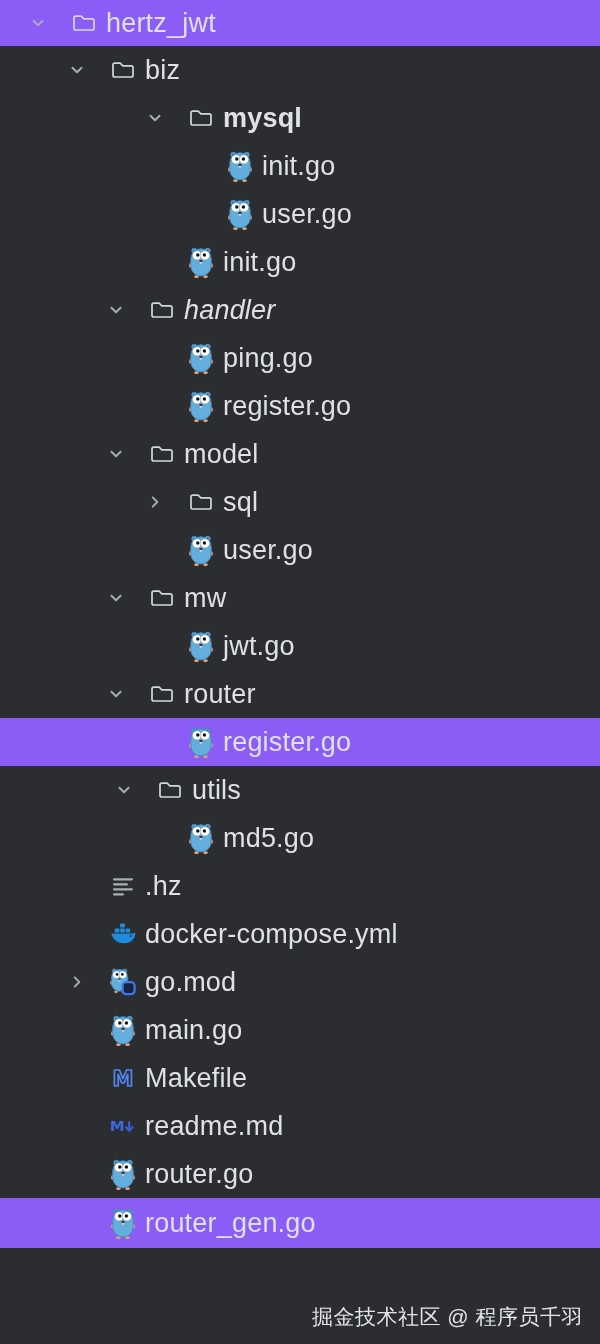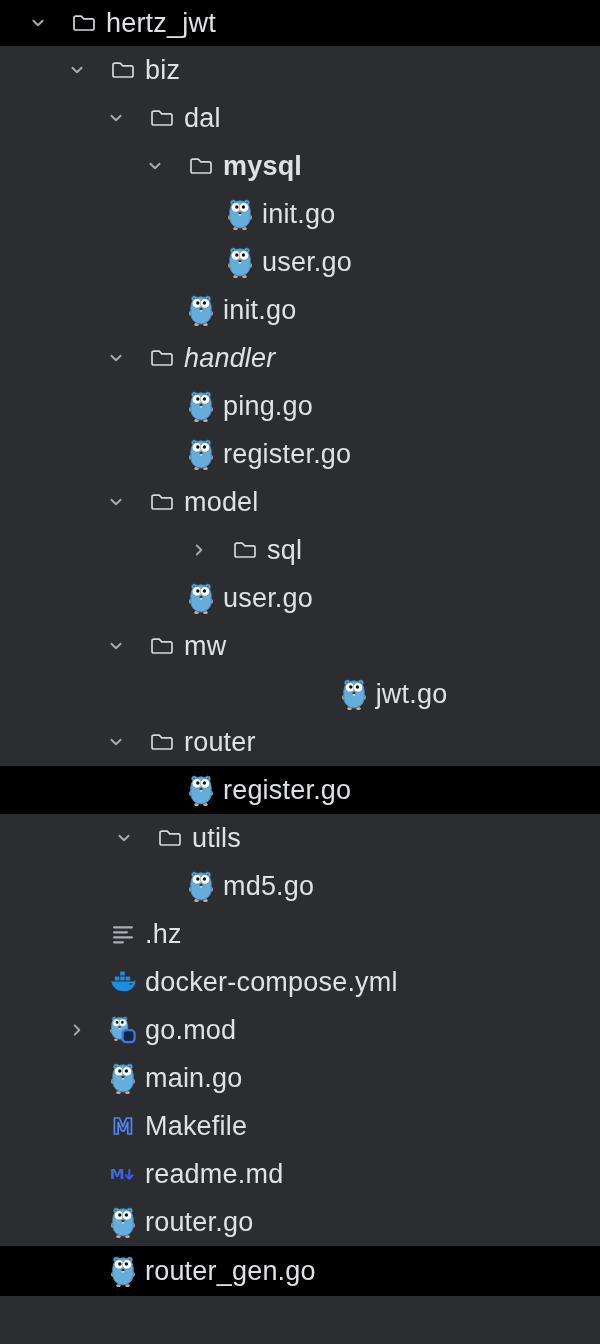--- a/index.html
+++ b/index.html
@@ -11,21 +11,21 @@
     font-family:"Liberation Sans","DejaVu Sans",sans-serif;
   }
   #tree{display:flex;flex-direction:column;}
   .row{
     display:flex;align-items:center;
     height:48px;
     box-sizing:border-box;
     white-space:nowrap;
     cursor:default;
   }
-  .row.hl{background:#000000;}
+  .row.hl{background:#8b5cf6;}
   .indent{flex:0 0 auto;height:1px;}
   .chev{
     flex:0 0 24px;width:24px;height:24px;
     display:flex;align-items:center;justify-content:center;
   }
   .gap{flex:0 0 21px;}
   .icon{
     flex:0 0 26px;width:26px;height:32px;
     display:flex;align-items:center;justify-content:center;
   }
@@ -71,35 +71,20 @@
           </svg>
         </span>
         <span class="gap"></span>
         <span class="icon">
           <svg width="26" height="24" viewBox="0 0 26 24">
             <path d="M3 7 Q3 5.2 4.8 5.2 L10.2 5.2 L12.8 7.8 L21.2 7.8 Q23 7.8 23 9.6 L23 17.2 Q23 19 21.2 19 L4.8 19 Q3 19 3 17.2 Z" fill="none" stroke="#d3d6db" stroke-width="1.7" stroke-linejoin="round"></path>
           </svg>
         </span>
         <span class="label">biz</span>
       </div>
-      <div class="row" style="height: 48px;">
-        <span class="indent" style="width: 104px;"></span>
-        <span class="chev">
-          <svg width="22" height="22" viewBox="0 0 24 24">
-            <path d="M7 9.5 L12 14.5 L17 9.5" fill="none" stroke="#a8acb4" stroke-width="2.1" stroke-linecap="round" stroke-linejoin="round"></path>
-          </svg>
-        </span>
-        <span class="gap"></span>
-        <span class="icon">
-          <svg width="26" height="24" viewBox="0 0 26 24">
-            <path d="M3 7 Q3 5.2 4.8 5.2 L10.2 5.2 L12.8 7.8 L21.2 7.8 Q23 7.8 23 9.6 L23 17.2 Q23 19 21.2 19 L4.8 19 Q3 19 3 17.2 Z" fill="none" stroke="#d3d6db" stroke-width="1.7" stroke-linejoin="round"></path>
-          </svg>
-        </span>
-        <span class="label">dal</span>
-      </div>
       <div class="row" style="height: 48px; font-weight: bold;">
         <span class="indent" style="width: 143px;"></span>
         <span class="chev">
           <svg width="22" height="22" viewBox="0 0 24 24">
             <path d="M7 9.5 L12 14.5 L17 9.5" fill="none" stroke="#a8acb4" stroke-width="2.1" stroke-linecap="round" stroke-linejoin="round"></path>
           </svg>
         </span>
         <span class="gap"></span>
         <span class="icon">
           <svg width="26" height="24" viewBox="0 0 26 24">
@@ -256,21 +241,21 @@
           </svg>
         </span>
         <span class="gap"></span>
         <span class="icon">
           <svg width="26" height="24" viewBox="0 0 26 24">
             <path d="M3 7 Q3 5.2 4.8 5.2 L10.2 5.2 L12.8 7.8 L21.2 7.8 Q23 7.8 23 9.6 L23 17.2 Q23 19 21.2 19 L4.8 19 Q3 19 3 17.2 Z" fill="none" stroke="#d3d6db" stroke-width="1.7" stroke-linejoin="round"></path>
           </svg>
         </span>
         <span class="label">model</span>
       </div>
-      <div class="row" style="height: 48px; padding-left: 44px;">
+      <div class="row" style="height: 48px;">
         <span class="indent" style="width: 143px;"></span>
         <span class="chev">
           <svg width="22" height="22" viewBox="0 0 24 24">
             <path d="M9.5 7 L14.5 12 L9.5 17" fill="none" stroke="#a8acb4" stroke-width="2.1" stroke-linecap="round" stroke-linejoin="round"></path>
           </svg>
         </span>
         <span class="gap"></span>
         <span class="icon">
           <svg width="26" height="24" viewBox="0 0 26 24">
             <path d="M3 7 Q3 5.2 4.8 5.2 L10.2 5.2 L12.8 7.8 L21.2 7.8 Q23 7.8 23 9.6 L23 17.2 Q23 19 21.2 19 L4.8 19 Q3 19 3 17.2 Z" fill="none" stroke="#d3d6db" stroke-width="1.7" stroke-linejoin="round"></path>
@@ -311,21 +296,21 @@
           </svg>
         </span>
         <span class="gap"></span>
         <span class="icon">
           <svg width="26" height="24" viewBox="0 0 26 24">
             <path d="M3 7 Q3 5.2 4.8 5.2 L10.2 5.2 L12.8 7.8 L21.2 7.8 Q23 7.8 23 9.6 L23 17.2 Q23 19 21.2 19 L4.8 19 Q3 19 3 17.2 Z" fill="none" stroke="#d3d6db" stroke-width="1.7" stroke-linejoin="round"></path>
           </svg>
         </span>
         <span class="label">mw</span>
       </div>
-      <div class="row" style="height: 48px; justify-content: center;">
+      <div class="row" style="height: 48px;">
         <span class="indent" style="width: 143px;"></span>
         <span class="chev"></span>
         <span class="gap"></span>
         <span class="icon">
           <svg width="24" height="31" viewBox="0 0 24 31">
   <ellipse cx="1.8" cy="18.5" rx="1.7" ry="2.4" fill="#dba184"></ellipse>
   <ellipse cx="22.2" cy="18.5" rx="1.7" ry="2.4" fill="#dba184"></ellipse>
   <ellipse cx="7.5" cy="29.6" rx="2.3" ry="1.5" fill="#dba184"></ellipse>
   <ellipse cx="16.5" cy="29.6" rx="2.3" ry="1.5" fill="#dba184"></ellipse>
   <circle cx="5.3" cy="3.7" r="2.6" fill="#64aedd" stroke="#3c7fae" stroke-width="0.9"></circle>
@@ -582,13 +567,14 @@
   <circle cx="16" cy="8.4" r="4.7" fill="#ffffff" stroke="#3c7fae" stroke-width="0.5"></circle>
   <circle cx="8.8" cy="8" r="1.7" fill="#101214"></circle>
   <circle cx="15.4" cy="8" r="1.7" fill="#101214"></circle>
   <rect x="10.9" y="14.9" width="2.2" height="1.9" rx="0.7" fill="#e9d6b8"></rect>
   <ellipse cx="12" cy="13.9" rx="1.6" ry="1.2" fill="#46342c"></ellipse>
           </svg>
         </span>
         <span class="label">router_gen.go</span>
       </div>
     </div>
+  <div class="watermark">掘金技术社区 @ 程序员千羽</div>
 </div>
 
 </body></html>

